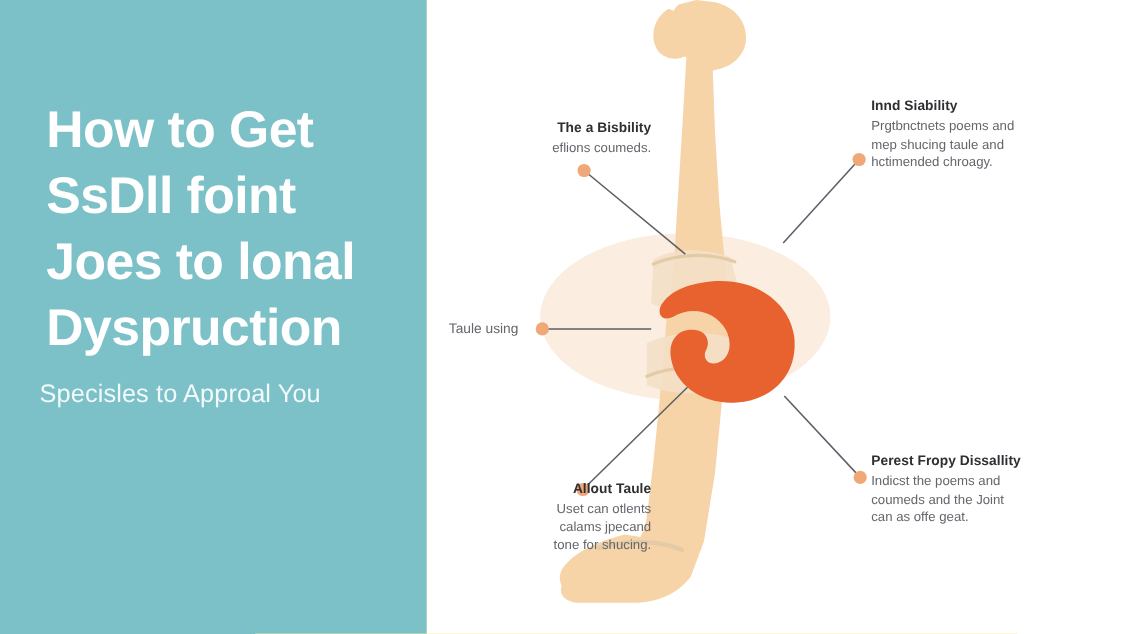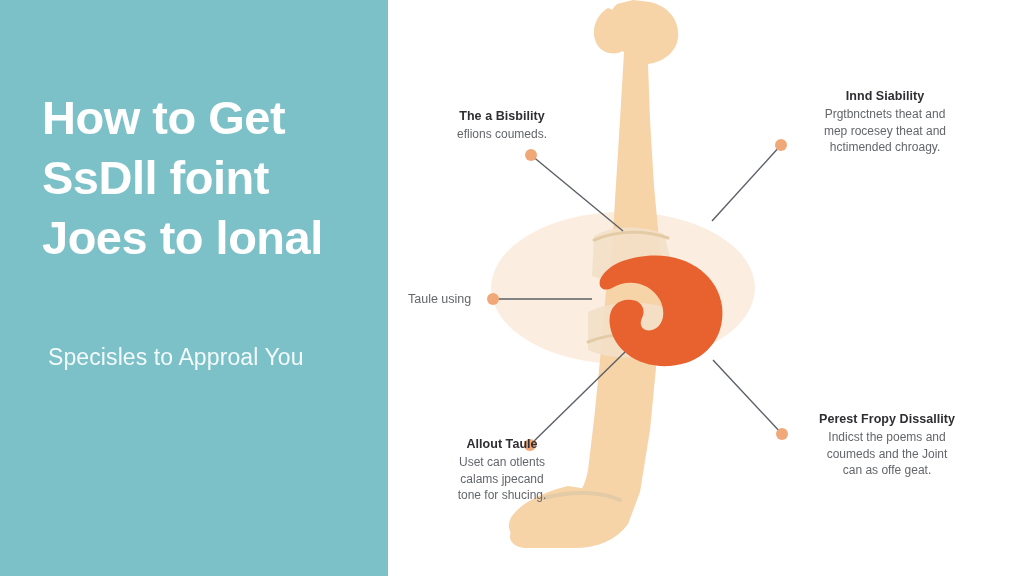--- a/index.html
+++ b/index.html
@@ -42,21 +42,21 @@
     font-weight: bold;
     letter-spacing: -0.5px;
   }
   .headline-line {
     display: block;
     white-space: nowrap;
   }
 
   .subtitle {
     position: absolute;
-    left: 48px;
+    left: 36px;
     top: 342px;
     width: 336px;
     color: #f2fafb;
     font-size: 23px;
     line-height: 30px;
     font-weight: normal;
     letter-spacing: 0.1px;
   }
 
   
@@ -93,22 +93,22 @@
   .callout-body {
     font-size: 12px;
     color: #63666b;
     line-height: 16.5px;
   }
   .callout-body span {
     display: block;
     white-space: nowrap;
   }
 
-  .callout-left  { text-align: center; }
-  .callout-right { text-align: center; }
+  .callout-left  { text-align: right; }
+  .callout-right { text-align: left; }
 
   .callout-inline {
     position: absolute;
     font-size: 12.5px;
     color: #63666b;
     line-height: 16px;
     white-space: nowrap;
   }
 
   
@@ -122,20 +122,21 @@
 <body>
 
 <div id="infographic">
 
   <div class="left-panel">
 
     <div class="headline">
       <span class="headline-line">How to Get</span>
       <span class="headline-line">SsDll foint</span>
       <span class="headline-line">Joes to lonal</span>
+      <span class="headline-line">Dyspruction</span>
     </div>
 
     <div class="subtitle">Specisles to Approal You</div>
   </div>
 
   <div class="right-panel">
 
     <svg class="figure-svg" viewBox="0 0 636 576">
 
       <ellipse cx="235" cy="288" rx="132" ry="76" fill="#fbeee1"></ellipse>
@@ -218,22 +219,22 @@
   <div class="callout callout-left" id="callout-cartilage">
     <div class="callout-title">The a Bisbility</div>
     <div class="callout-body">
       <span>eflions coumeds.</span>
     </div>
   </div>
 
   <div class="callout callout-right" id="callout-stability">
     <div class="callout-title">Innd Siability</div>
     <div class="callout-body">
-      <span>Prgtbnctnets theat and</span>
-      <span>mep rocesey theat and</span>
+      <span>Prgtbnctnets poems and</span>
+      <span>mep shucing taule and</span>
       <span>hctimended chroagy.</span>
     </div>
   </div>
 
   <div class="callout-inline" id="callout-inline-stage">Taule using</div>
 
   <div class="callout callout-left" id="callout-mobility">
     <div class="callout-title">Allout Taule</div>
     <div class="callout-body">
       <span>Uset can otlents</span>

